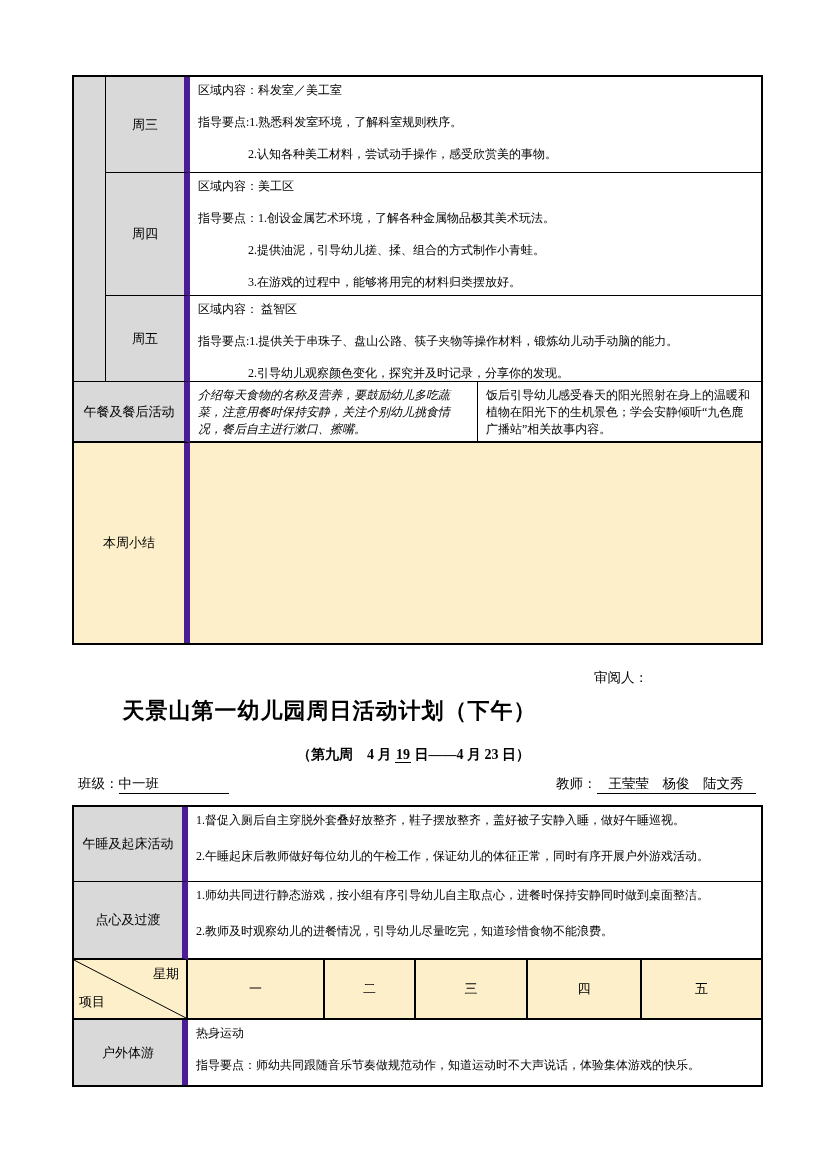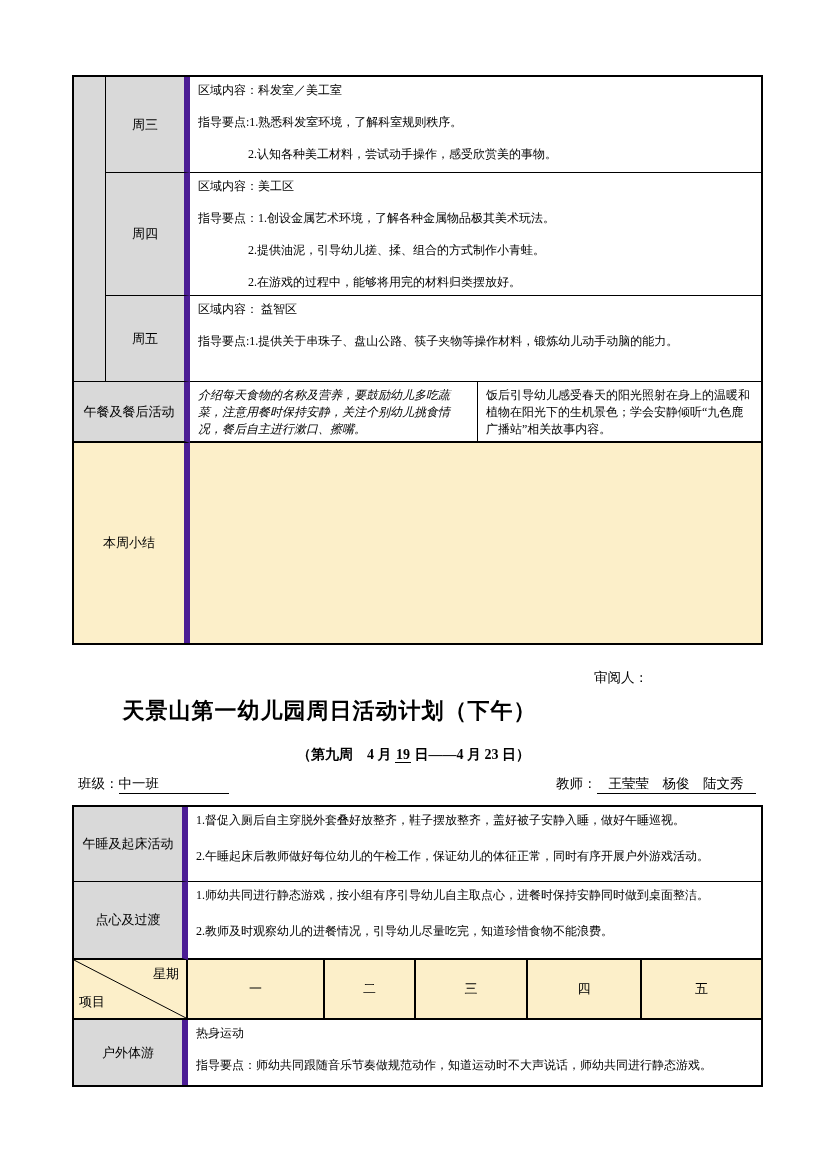--- a/index.html
+++ b/index.html
@@ -101,29 +101,30 @@
       <p class="ind">2.认知各种美工材料，尝试动手操作，感受欣赏美的事物。</p>
     </div>
 
     <div class="lblcell rowlbl" style="grid-row:2;">
       <span>周四</span>
     </div>
     <div class="content rowcnt pad" style="grid-row:2;">
       <p>区域内容：美工区</p>
       <p>指导要点：1.创设金属艺术环境，了解各种金属物品极其美术玩法。</p>
       <p class="ind">2.提供油泥，引导幼儿搓、揉、组合的方式制作小青蛙。</p>
-      <p class="ind">2.在游戏的过程中，能够将用完的材料归类摆放好。</p>
+      <p class="ind">3.在游戏的过程中，能够将用完的材料归类摆放好。</p>
     </div>
 
     <div class="lblcell rowlbl" style="grid-row:3;">
       <span>周五</span>
     </div>
     <div class="content rowcnt pad" style="grid-row:3;">
       <p>区域内容： 益智区</p>
       <p>指导要点:1.提供关于串珠子、盘山公路、筷子夹物等操作材料，锻炼幼儿动手动脑的能力。</p>
+      <p class="ind">2.引导幼儿观察颜色变化，探究并及时记录，分享你的发现。</p>
     </div>
 
     <div class="lblcell lunch-lbl">
       <span>午餐及餐后活动</span>
     </div>
     <div class="lunch-cnt content">
       <div class="lunch-left">
         <p>介绍每天食物的名称及营养，要鼓励幼儿多吃蔬菜，注意用餐时保持安静，关注个别幼儿挑食情况，餐后自主进行漱口、擦嘴。</p>
       </div>
       <div class="lunch-right">
@@ -194,17 +195,17 @@
     </div>
     <div class="daycell last-col" style="grid-column:6;">
       <span>五</span>
     </div>
 
     <div class="lblcell outlbl">
       <span>户外体游</span>
     </div>
     <div class="content outcnt pad last-col">
       <p>热身运动</p>
-      <p>指导要点：师幼共同跟随音乐节奏做规范动作，知道运动时不大声说话，师幼共同进行静态游戏。</p>
+      <p>指导要点：师幼共同跟随音乐节奏做规范动作，知道运动时不大声说话，体验集体游戏的快乐。</p>
     </div>
   </div>
 
 </div>
 
 </body></html>

